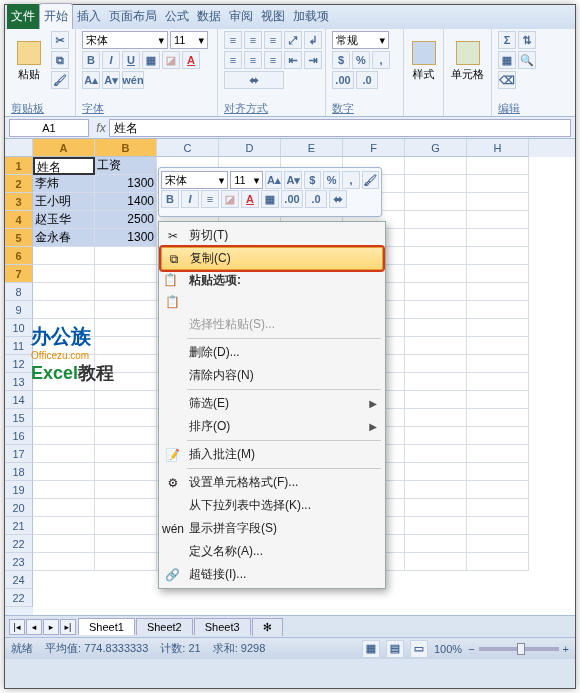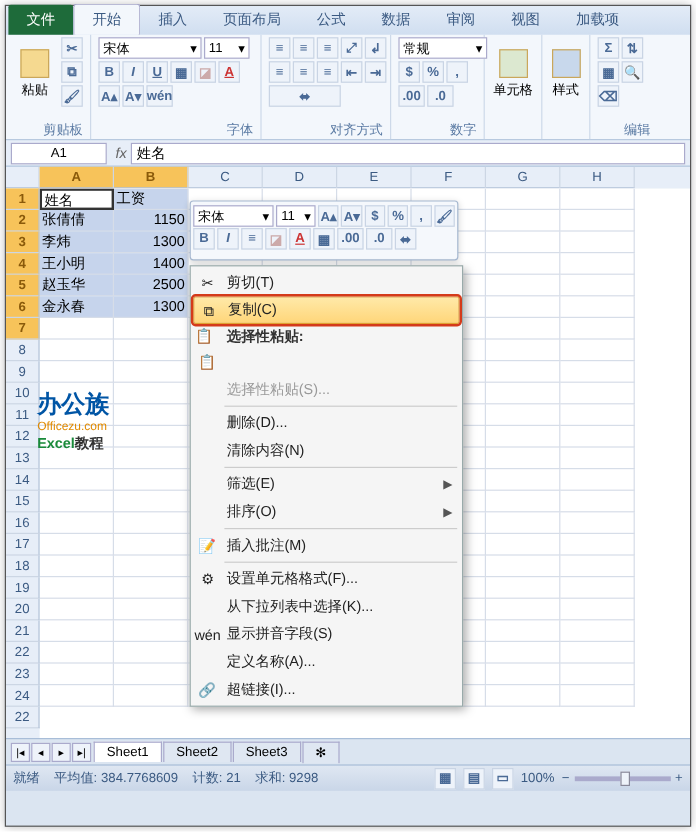--- a/index.html
+++ b/index.html
@@ -6,27 +6,27 @@
 body { width:580px; height:693px; background:#fff; overflow:hidden; position:relative; }
 .window { width:572px; height:685px; margin:4px; border:1px solid #555; background:#dbe5f1; box-shadow:0 0 8px rgba(0,0,0,.3); }
 .titlebar { height:28px; background:linear-gradient(#e8eff9,#d5e2f1); display:flex; align-items:center; position:relative; font-size:12px; }
 .qat { display:flex; gap:4px; padding-left:6px; align-items:center; }
 .qat .ico { width:14px; height:14px; background:#6a9; border-radius:2px; }
 .titlebar .title { position:absolute; left:50%; transform:translateX(-50%); color:#3b5a82; font-size:12px; }
 .winbtns { position:absolute; right:4px; top:2px; display:flex; gap:2px; }
 .winbtns div { width:30px; height:18px; background:#e6edf7; border:1px solid #aac; display:flex; align-items:center; justify-content:center; font-size:11px; color:#335; }
 .winbtns .close { background:linear-gradient(#e88,#c33); color:#fff; width:42px; border-color:#a33; }
 .tabs { height:24px; background:linear-gradient(#e3ecf7,#d0def0); display:flex; align-items:flex-end; font-size:12px; padding-left:2px; }
-.tab { padding:4px 15px; color:#3b5a82; cursor:pointer; }
+.tab { padding:4px 4px; color:#3b5a82; cursor:pointer; }
 .tab.file { background:#1e6b3a; color:#fff; border-radius:2px 2px 0 0; }
 .tab.active { background:#f3f7fc; border:1px solid #aac; border-bottom:none; border-radius:3px 3px 0 0; }
 .ribbon { height:88px; background:#f3f7fc; border-bottom:1px solid #a8bdd8; display:flex; font-size:11px; }
 .group { border-right:1px solid #cdd9e9; padding:2px 6px 0; display:flex; flex-direction:column; }
 .group-body { flex:1; display:flex; gap:4px; align-items:flex-start; }
-.group-label { height:15px; text-align:right; color:#5a7aa3; font-size:11px; }
+.group-label { height:15px; text-align:left; color:#5a7aa3; font-size:11px;text-decoration:underline; }
 .btn-big { width:36px; height:60px; display:flex; flex-direction:column; align-items:center; justify-content:center; gap:2px; }
 .btn-big .ic { width:24px; height:24px; background:#f5d990; border:1px solid #caa75a; }
 .col { display:flex; flex-direction:column; gap:2px; }
 .row { display:flex; gap:2px; align-items:center; }
 .selbox { height:18px; border:1px solid #aac; background:#fff; padding:0 3px; font-size:11px; display:flex; align-items:center; justify-content:space-between; }
 .rbtn { width:18px; height:18px; border:1px solid #c9d4e4; background:#eef3fa; display:flex; align-items:center; justify-content:center; font-size:11px; font-weight:bold; color:#4a6a96; }
 .rbtn.w { width:22px; }
 .namebox-row { height:22px; background:#e7eef8; border-bottom:1px solid #a8bdd8; display:flex; align-items:center; font-size:12px; }
 .namebox { width:80px; height:18px; margin:0 4px; background:#fff; border:1px solid #aac; text-align:center; font-size:11px; line-height:16px; }
 .fx { width:16px; text-align:center; font-style:italic; color:#666; }
@@ -42,21 +42,21 @@
 .ch.sel { background:#f7c35a; color:#8a5a0a; font-weight:bold; }
 .cells { position:relative; }
 .crow { height:18px; display:flex; }
 .cell { width:62px; height:18px; border-right:1px solid #d6dde8; border-bottom:1px solid #d6dde8; font-size:12px; padding:0 2px; line-height:17px; overflow:hidden; white-space:nowrap; }
 .cell.sel { background:#c6d4ec; }
 .cell.selhdr { background:#c6d4ec; }
 .cell.num { text-align:right; }
 .watermark { position:absolute; left:26px; top:166px; font-size:14px; pointer-events:none; }
 .watermark .l1 { color:#0055a5; font-weight:bold; font-size:20px; }
 .watermark .l2 { color:#e08a00; font-size:10px; }
-.watermark .l3 { color:#1a8a3a; font-weight:bold; font-size:12px; }
+.watermark .l3 { color:#1a8a3a; font-weight:bold; font-size:18px; }
 .watermark .l3 b { color:#333; }
 .minitb { position:absolute; left:158px; top:167px; width:224px; height:50px; background:#f5f8fc; border:1px solid #a6b8d0; border-radius:3px; box-shadow:0 2px 6px rgba(0,0,0,.15); font-size:11px; padding:2px; }
 .minitb .row { margin:1px 0; }
 .minitb .selbox { height:18px; }
 .ctxmenu { position:absolute; left:158px; top:221px; width:228px; background:#f5f5f5; border:1px solid #9aa; box-shadow:2px 3px 8px rgba(0,0,0,.35); font-size:12px; padding:2px; }
 .mi { height:23px; display:flex; align-items:center; padding-left:28px; position:relative; color:#222; }
 .mi .mic { position:absolute; left:4px; width:16px; height:16px; display:flex; align-items:center; justify-content:center; font-size:12px; }
 .mi.hl { background:linear-gradient(#ffe9a8,#ffd67a); border:1px solid #e0a030; border-radius:2px; outline:2px solid #d43a1a; outline-offset:0; }
 .mi.disabled { color:#999; }
 .mi .arrow { position:absolute; right:6px; font-size:10px; color:#555; }
@@ -155,50 +155,50 @@
           <div class="rbtn">⇥</div>
         </div>
         <div class="row">
             <div class="rbtn" style="width:60px">⬌</div>
           </div>
       </div>
       <div class="group-label">对齐方式</div>
     </div>
     <div class="group" style="width:78px">
       <div class="group-body" style="flex-direction:column;gap:2px">
-        <div class="selbox" style="width:74px">
+        <div class="selbox" style="width:57px">
             <span>常规</span>
             <span>▾</span>
           </div>
         <div class="row">
           <div class="rbtn">$</div>
           <div class="rbtn">%</div>
           <div class="rbtn">,</div>
         </div>
         <div class="row">
           <div class="rbtn w">.00</div>
           <div class="rbtn w">.0</div>
         </div>
       </div>
       <div class="group-label">数字</div>
+    </div>
+    <div class="group" style="width:40px">
+      <div class="group-body">
+          <div class="btn-big">
+            <div class="ic" style="background:#c8d8ec"></div>
+            <span>样式</span>
+          </div>
+        </div>
+      <div class="group-label"></div>
     </div>
     <div class="group" style="width:48px">
       <div class="group-body">
           <div class="btn-big">
             <div class="ic" style="background:#dce8d0"></div>
             <span>单元格</span>
-          </div>
-        </div>
-      <div class="group-label"></div>
-    </div>
-    <div class="group" style="width:40px">
-      <div class="group-body">
-          <div class="btn-big">
-            <div class="ic" style="background:#c8d8ec"></div>
-            <span>样式</span>
           </div>
         </div>
       <div class="group-label"></div>
     </div>
     <div class="group" style="width:56px;border-right:none">
       <div class="group-body" style="flex-direction:column;gap:2px">
         <div class="row">
             <div class="rbtn">Σ</div>
             <div class="rbtn">⇅</div>
           </div>
@@ -268,30 +268,20 @@
             <div class="cell selhdr" style="background:#fff;border:2px solid #333">姓名</div>
             <div class="cell sel">工资</div>
             <div class="cell"></div>
             <div class="cell"></div>
             <div class="cell"></div>
             <div class="cell"></div>
             <div class="cell"></div>
             <div class="cell"></div>
           </div>
         <div class="crow">
-            <div class="cell sel">张倩倩</div>
-            <div class="cell sel num">1150</div>
-            <div class="cell"></div>
-            <div class="cell"></div>
-            <div class="cell"></div>
-            <div class="cell"></div>
-            <div class="cell"></div>
-            <div class="cell"></div>
-          </div>
-        <div class="crow">
             <div class="cell sel">李炜</div>
             <div class="cell sel num">1300</div>
             <div class="cell"></div>
             <div class="cell"></div>
             <div class="cell"></div>
             <div class="cell"></div>
             <div class="cell"></div>
             <div class="cell"></div>
           </div>
         <div class="crow">
@@ -521,21 +511,21 @@
     <div class="navbtn">▸</div>
     <div class="navbtn">▸|</div>
     <div class="stab">Sheet1</div>
     <div class="stab inactive">Sheet2</div>
     <div class="stab inactive">Sheet3</div>
     <div class="stab inactive">✻</div>
   </div>
 
   <div class="status">
     <span>就绪</span>
-    <span><span>平均值:</span> <span>384.7768609</span></span>
+    <span><span>平均值:</span> <span>774.8333333</span></span>
     <span><span>计数:</span> <span>21</span></span>
     <span><span>求和:</span> <span>9298</span></span>
     <div class="right">
       <div class="rbtn">▦</div>
       <div class="rbtn">▤</div>
       <div class="rbtn">▭</div>
       <span>100%</span>
       <div class="zoom">
         <span>−</span>
         <div class="slider">
@@ -582,21 +572,21 @@
 
 <div class="ctxmenu">
   <div class="mi">
       <span class="mic">✂</span>
       <span>剪切(T)</span>
     </div>
   <div class="mi hl">
       <span class="mic">⧉</span>
       <span>复制(C)</span>
     </div>
-  <div class="mlabel"><span class="mic" style="position:absolute;left:4px">📋</span><span>选择性粘贴:</span></div>
+  <div class="mlabel"><span class="mic" style="position:absolute;left:4px">📋</span><span>粘贴选项:</span></div>
   <div class="mi disabled">
       <span class="mic">📋</span>
     </div>
   <div class="mi disabled">
       <span>选择性粘贴(S)...</span>
     </div>
   <div class="msep"></div>
   <div class="mi">
       <span>删除(D)...</span>
     </div>

